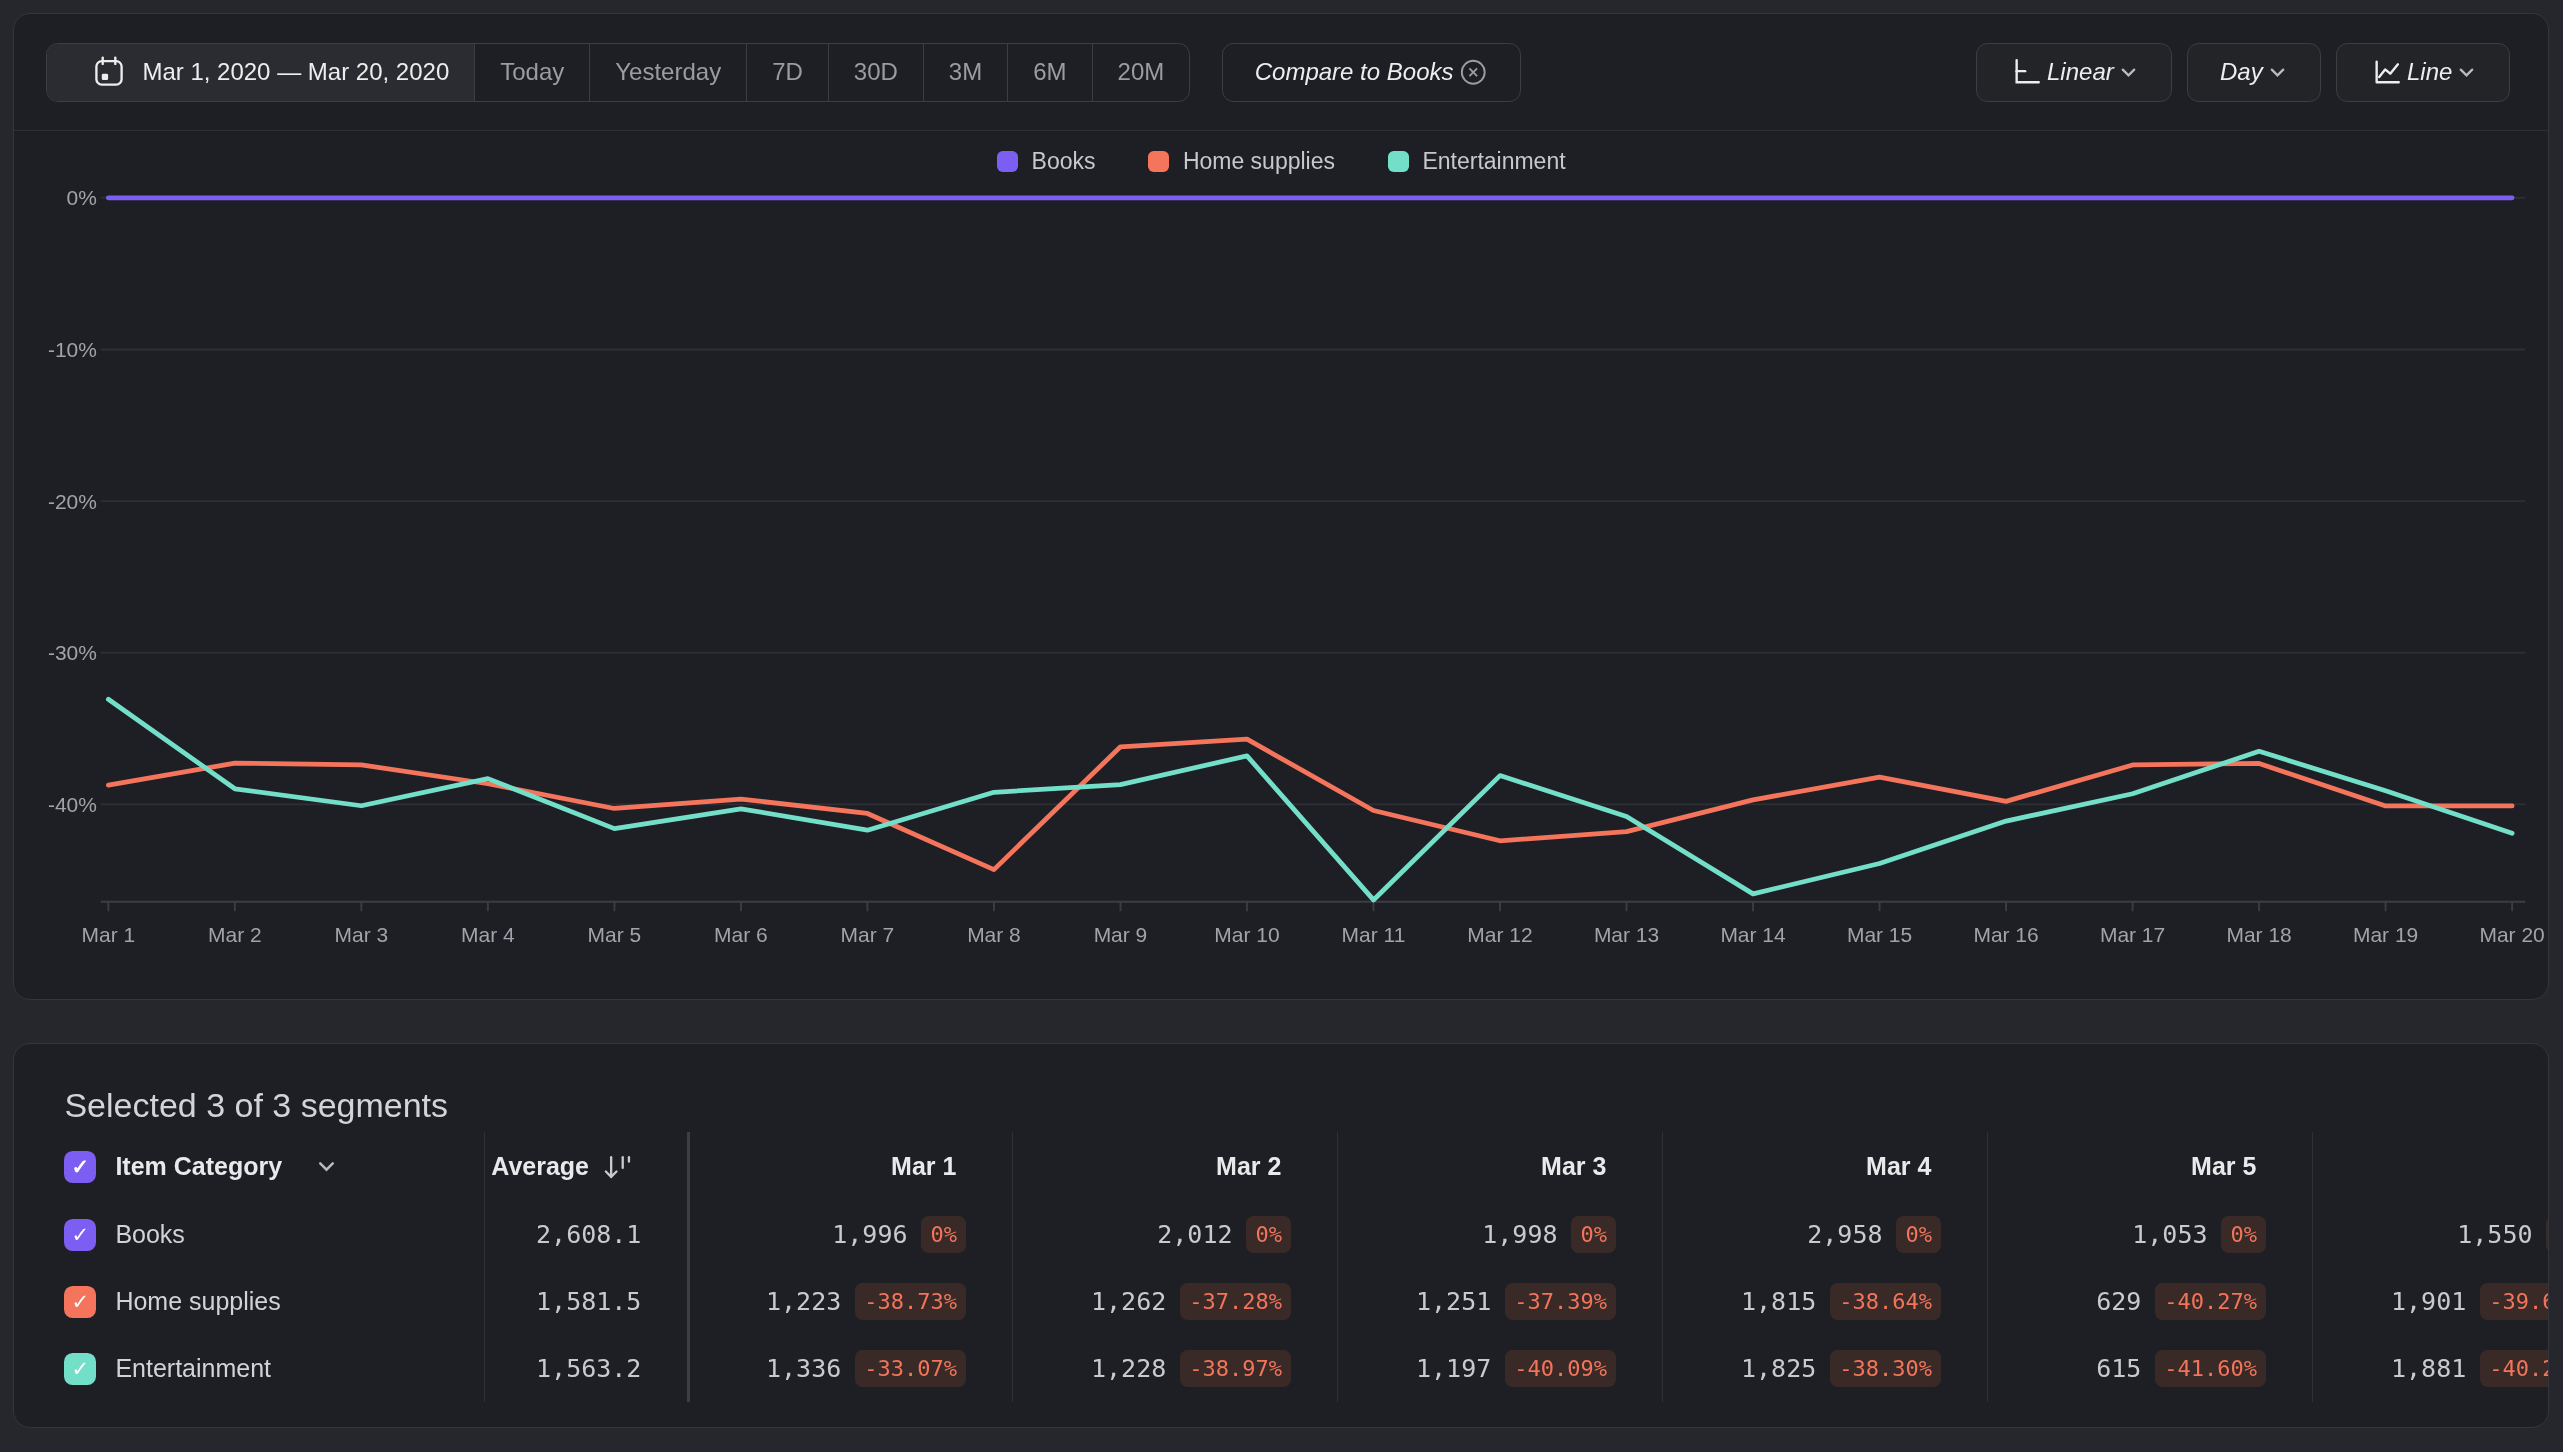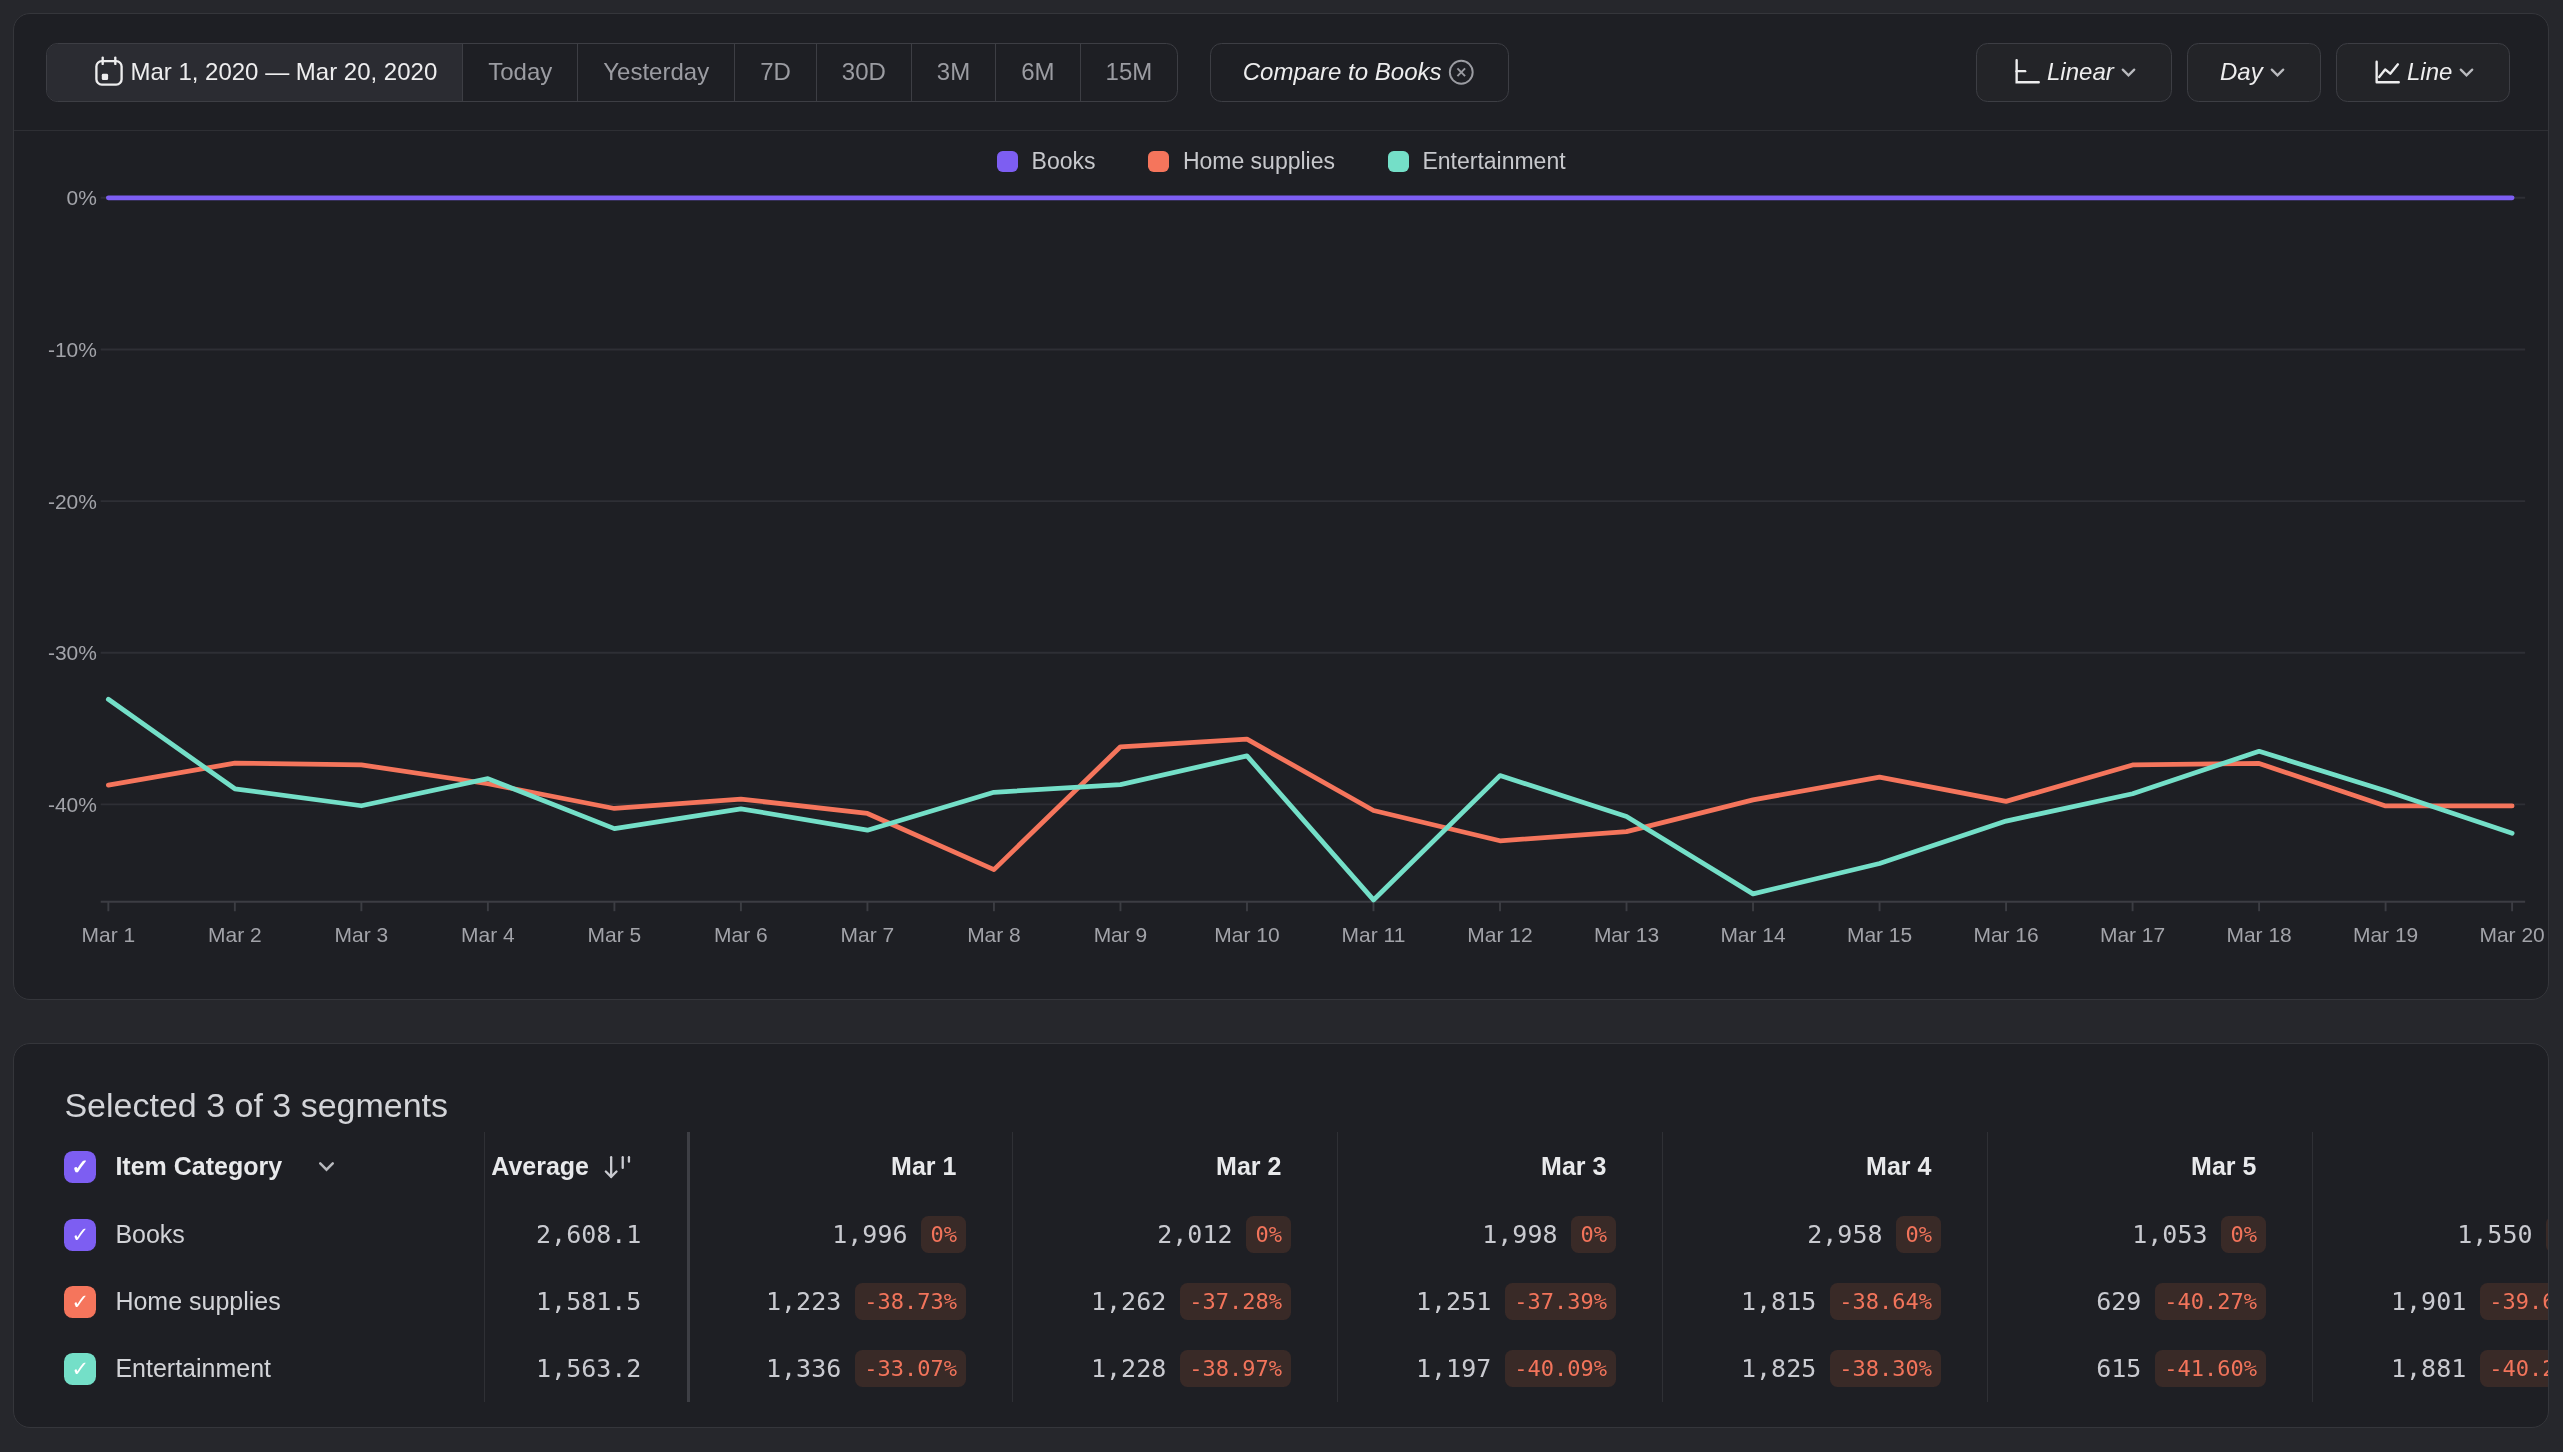--- a/index.html
+++ b/index.html
@@ -14,21 +14,21 @@
 
   
   #toolbar { position:absolute; left:0; top:0; width:100%; height:117px;
              border-bottom:1px solid #2e2f34; display:flex; align-items:center;
              padding:0 38px 0 32px; }
   .seg-group { display:flex; align-items:stretch; height:59px; border:1px solid #3d3e44;
                border-radius:11.5px; overflow:hidden; }
   .seg { display:flex; align-items:center; padding:0 25px; color:#9b9ca2; font-size:24px;
          border-left:1px solid #3d3e44; cursor:pointer; white-space:nowrap; }
   .seg:first-child { border-left:none; }
-  .seg.date { background:#2b2c32; color:#ededee; gap:3px; font-weight:500;padding-left:44px; }
+  .seg.date { background:#2b2c32; color:#ededee; gap:15px; font-weight:500;padding-left:44px; }
   .btn { display:flex; align-items:center; gap:4px; height:59px; border:1px solid #3d3e44;
          border-radius:11.5px; background:#232428; color:#ededee; font-size:24px;
          padding:0 32px; cursor:pointer; white-space:nowrap;font-style:italic; }
   #compare-btn { margin-left:31.5px; background:transparent; }
   #toolbar .spacer { flex:1; }
   .rbtns { display:flex; gap:15.3px; }
   .icon { display:inline-flex; align-items:center; justify-content:center; }
 
   
   #legend { position:absolute; left:0; top:134px; width:100%; display:flex;
@@ -82,21 +82,21 @@
           </span>
           <span>Mar 1, 2020 — Mar 20, 2020</span>
         </div>
 
       <div class="seg">Today</div>
           <div class="seg">Yesterday</div>
           <div class="seg">7D</div>
           <div class="seg">30D</div>
           <div class="seg">3M</div>
           <div class="seg">6M</div>
-          <div class="seg">15M</div>
+          <div class="seg">20M</div>
         </div>
 
       <div class="btn" id="compare-btn">
         <span>Compare to Books</span>
         <span class="icon">
           <svg width="30.5" height="30.5" viewBox="0 0 32 32" fill="none" stroke="#9b9ca2" stroke-width="2">
             <circle cx="16" cy="16" r="12"></circle>
             <line x1="12" y1="12" x2="20" y2="20"></line>
               <line x1="20" y1="12" x2="12" y2="20"></line>
           </svg>

